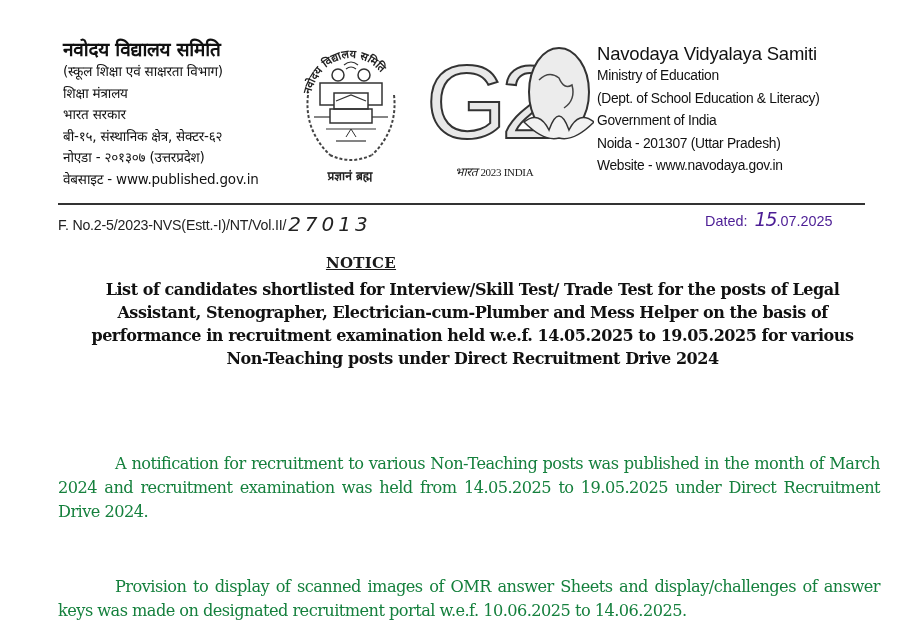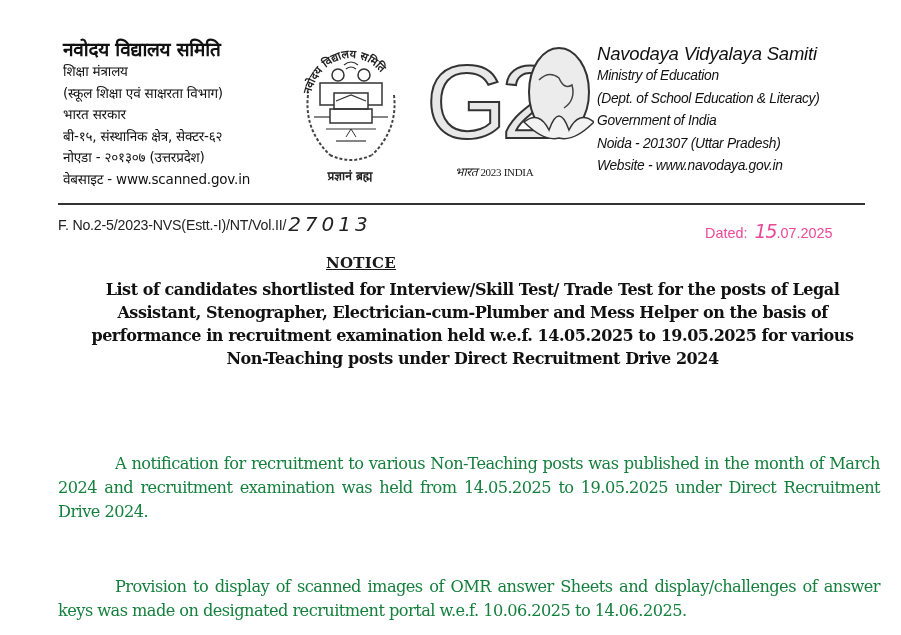--- a/index.html
+++ b/index.html
@@ -35,21 +35,20 @@
       white-space: nowrap;
       letter-spacing: -0.2px;
     }
     .eng-block {
       position: absolute;
       left: 597px;
       top: 43px;
       width: 280px;
       font-family: "Liberation Sans", sans-serif;
       color: #111;
-      font-style: italic;
     }
     .eng-block .title {
       font-size: 18.5px;
       line-height: 22px;
       letter-spacing: -0.2px;
     }
     .eng-block .line {
       font-size: 13.8px;
       line-height: 22.5px;
       white-space: nowrap;
@@ -108,24 +107,24 @@
       font-weight: normal;
       letter-spacing: 4px;
       margin-left: 2px;
       position: relative;
       top: 1px;
       font-style: italic;
     }
     .dated {
       position: absolute;
       left: 705px;
-      top: 220px;
+      top: 208px;
       font-family: "Liberation Sans", sans-serif;
       font-size: 14.4px;
-      color: #ec4899;
+      color: #4c1d95;
       white-space: nowrap;
     }
     .dated .hand-day {
       font-family: "DejaVu Sans", sans-serif;
       font-size: 19px;
       font-style: italic;
       margin-left: 7px;
       letter-spacing: -1px;
     }
     .notice-heading {
@@ -169,26 +168,26 @@
       width: 57px;
     }
     .para1 { top: 452px; }
     .para2 { top: 575px; }
   </style>
 </head>
 <body>
 
 <div class="hindi-block">
   <div class="title">नवोदय विद्यालय समिति</div>
+  <div class="line">(स्कूल शिक्षा एवं साक्षरता विभाग)</div>
   <div class="line">शिक्षा मंत्रालय</div>
-  <div class="line">(स्कूल शिक्षा एवं साक्षरता विभाग)</div>
   <div class="line">भारत सरकार</div>
   <div class="line">बी-१५, संस्थानिक क्षेत्र, सेक्टर-६२</div>
   <div class="line">नोएडा - २०१३०७ (उत्तरप्रदेश)</div>
-  <div class="line">वेबसाइट - www.scanned.gov.in</div>
+  <div class="line">वेबसाइट - www.published.gov.in</div>
 </div>
 
 <div class="emblem">
   <svg width="100" height="160" viewBox="0 0 100 160" xmlns="http://www.w3.org/2000/svg">
     <defs>
       <path id="arcTop" d="M10,72 A42,50 0 0 1 92,72" fill="none"></path>
     </defs>
     <text font-family="DejaVu Sans, sans-serif" font-size="11" font-weight="bold" fill="#222">
       <textPath href="#arcTop" startOffset="2%">नवोदय विद्यालय समिति</textPath>
     </text>

